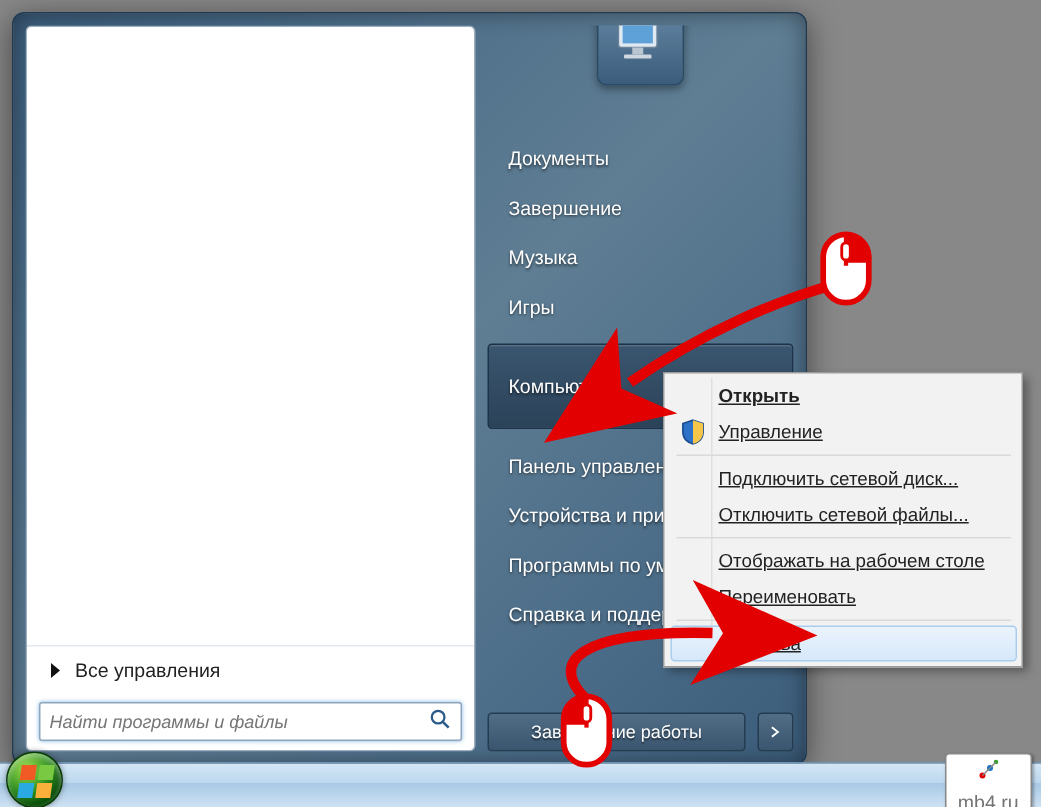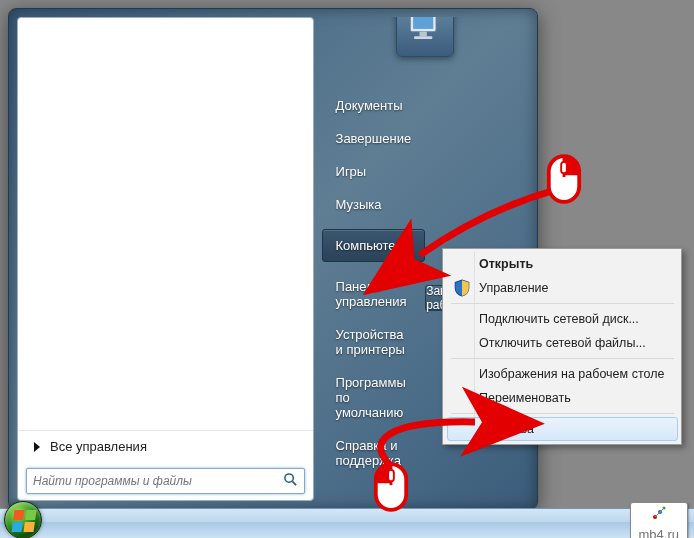--- a/index.html
+++ b/index.html
@@ -91,21 +91,21 @@
     color: #2a5b8a;
     font-size: 14px;
   }
 
   
   .sm-right {
     flex: 1;
     position: relative;
     padding-top: 72px;
     display: flex;
-    flex-direction: row;
+    flex-direction: column;
   }
   .sm-avatar {
     position: absolute;
     top: -18px;
     left: 50%;
     transform: translateX(-50%);
     width: 58px;
     height: 58px;
     background: linear-gradient(#6a8ba8,#3b5c7a);
     border-radius: 6px;
@@ -118,21 +118,21 @@
     color: #fff;
     font-size: 13px;
     padding: 9px 14px;
     text-shadow: 0 1px 2px rgba(0,0,0,.6);
     border-radius: 3px;
     cursor: pointer;
   }
   .sm-item.sel {
     background: linear-gradient(#3a556f,#2b4359);
     border: 1px solid #1d3347;
-    padding: 8px 13px;
+    padding: 20px 13px;
     box-shadow: inset 0 1px 0 rgba(255,255,255,.15);
   }
   .sm-gap { height: 8px; }
 
   .sm-bottom {
     padding-top: 6px;
     display: flex;
     gap: 8px;
     align-items: center;
   }
@@ -173,20 +173,21 @@
   .cm-inner {
     border-left: 1px solid #e0e0e0;
     margin-left: 28px;
   }
   .cm-item {
     position: relative;
     padding: 5px 12px 5px 4px;
     margin-left: -28px;
     padding-left: 32px;
     cursor: pointer;
+    text-decoration: underline;
   }
   .cm-item.bold { font-weight: 700; }
   .cm-item .icn {
     position: absolute;
     left: 6px; top: 3px;
     width: 18px; height: 18px;
   }
   .cm-sep {
     height: 1px;
     background: #d9d9d9;
@@ -278,22 +279,22 @@
         <svg viewBox="0 0 48 48" width="44" height="44">
           <rect x="8" y="8" width="28" height="20" rx="2" fill="#dfe9f2" stroke="#6b8299"></rect>
           <rect x="11" y="11" width="22" height="14" fill="#5ea0d8"></rect>
           <rect x="18" y="28" width="8" height="5" fill="#b9c6d2"></rect>
           <rect x="12" y="33" width="20" height="3" rx="1" fill="#cfd8e0"></rect>
         </svg>
       </div>
       <div class="sm-items" id="sm-items">
           <div class="sm-item">Документы</div>
           <div class="sm-item">Завершение</div>
+          <div class="sm-item">Музыка</div>
           <div class="sm-item">Игры</div>
-          <div class="sm-item">Музыка</div>
           <div class="sm-gap"></div>
           <div class="sm-item sel">Компьютер</div>
           <div class="sm-gap"></div>
           <div class="sm-item">Панель управления</div>
           <div class="sm-item">Устройства и принтеры</div>
           <div class="sm-item">Программы по умолчанию</div>
           <div class="sm-item">Справка и поддержка</div>
         </div>
       <div style="flex:1"></div>
       <div class="sm-bottom">
@@ -314,21 +315,21 @@
   <div class="cm-inner" id="cm-items">
       <div class="cm-item bold"><span>Открыть</span></div>
       <div class="cm-item"><span class="icn"><svg viewBox="0 0 16 16">
             <path d="M8 1 L14 3 V8 C14 12 11 14.5 8 15 C5 14.5 2 12 2 8 V3 Z" fill="#2d72c8" stroke="#1a4d8f"></path>
             <path d="M8 1 L14 3 V8 C14 12 11 14.5 8 15 Z" fill="#f6c64a"></path>
           </svg></span><span>Управление</span></div>
       <div class="cm-sep"></div>
       <div class="cm-item"><span>Подключить сетевой диск...</span></div>
       <div class="cm-item"><span>Отключить сетевой файлы...</span></div>
       <div class="cm-sep"></div>
-      <div class="cm-item"><span>Изображения на рабочем столе</span></div>
+      <div class="cm-item"><span>Отображать на рабочем столе</span></div>
       <div class="cm-item"><span>Переименовать</span></div>
       <div class="cm-sep"></div>
       <div class="cm-item hover"><span>Свойства</span></div>
     </div>
 </div>
 
 <div class="taskbar">
   <div class="start-orb"></div>
   <div class="watermark">
     <svg width="16" height="16" viewBox="0 0 16 16">

